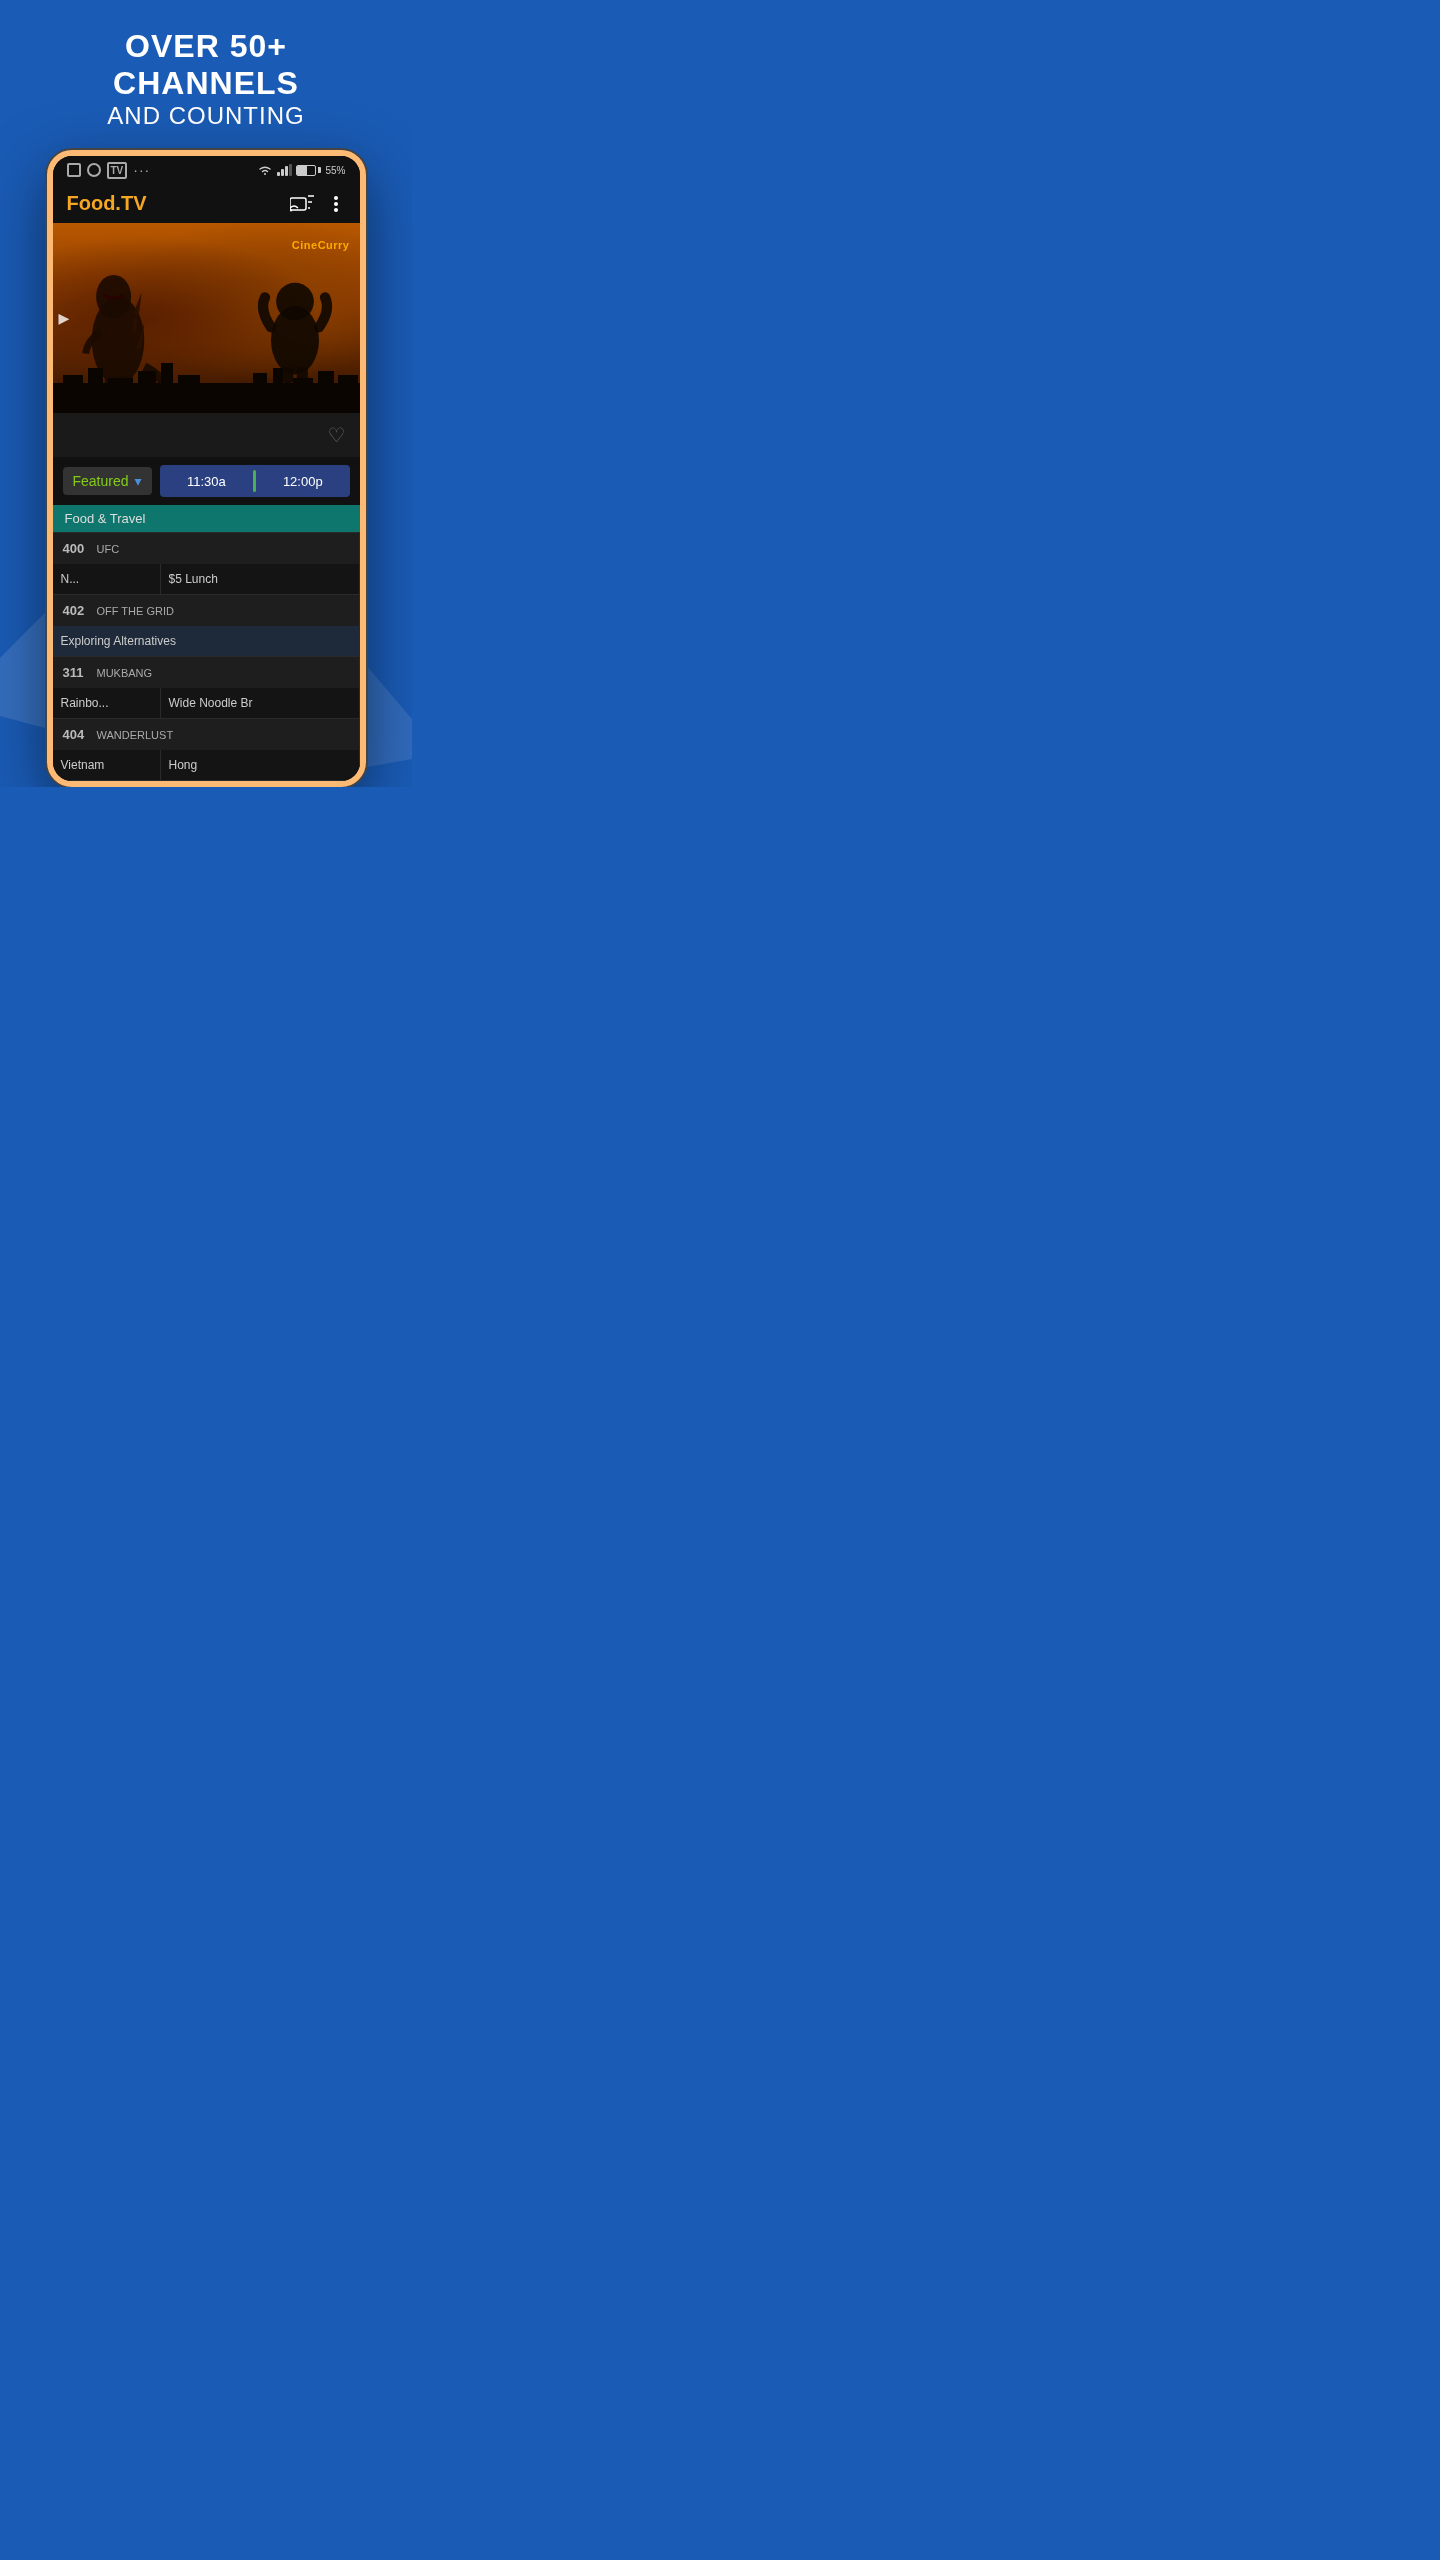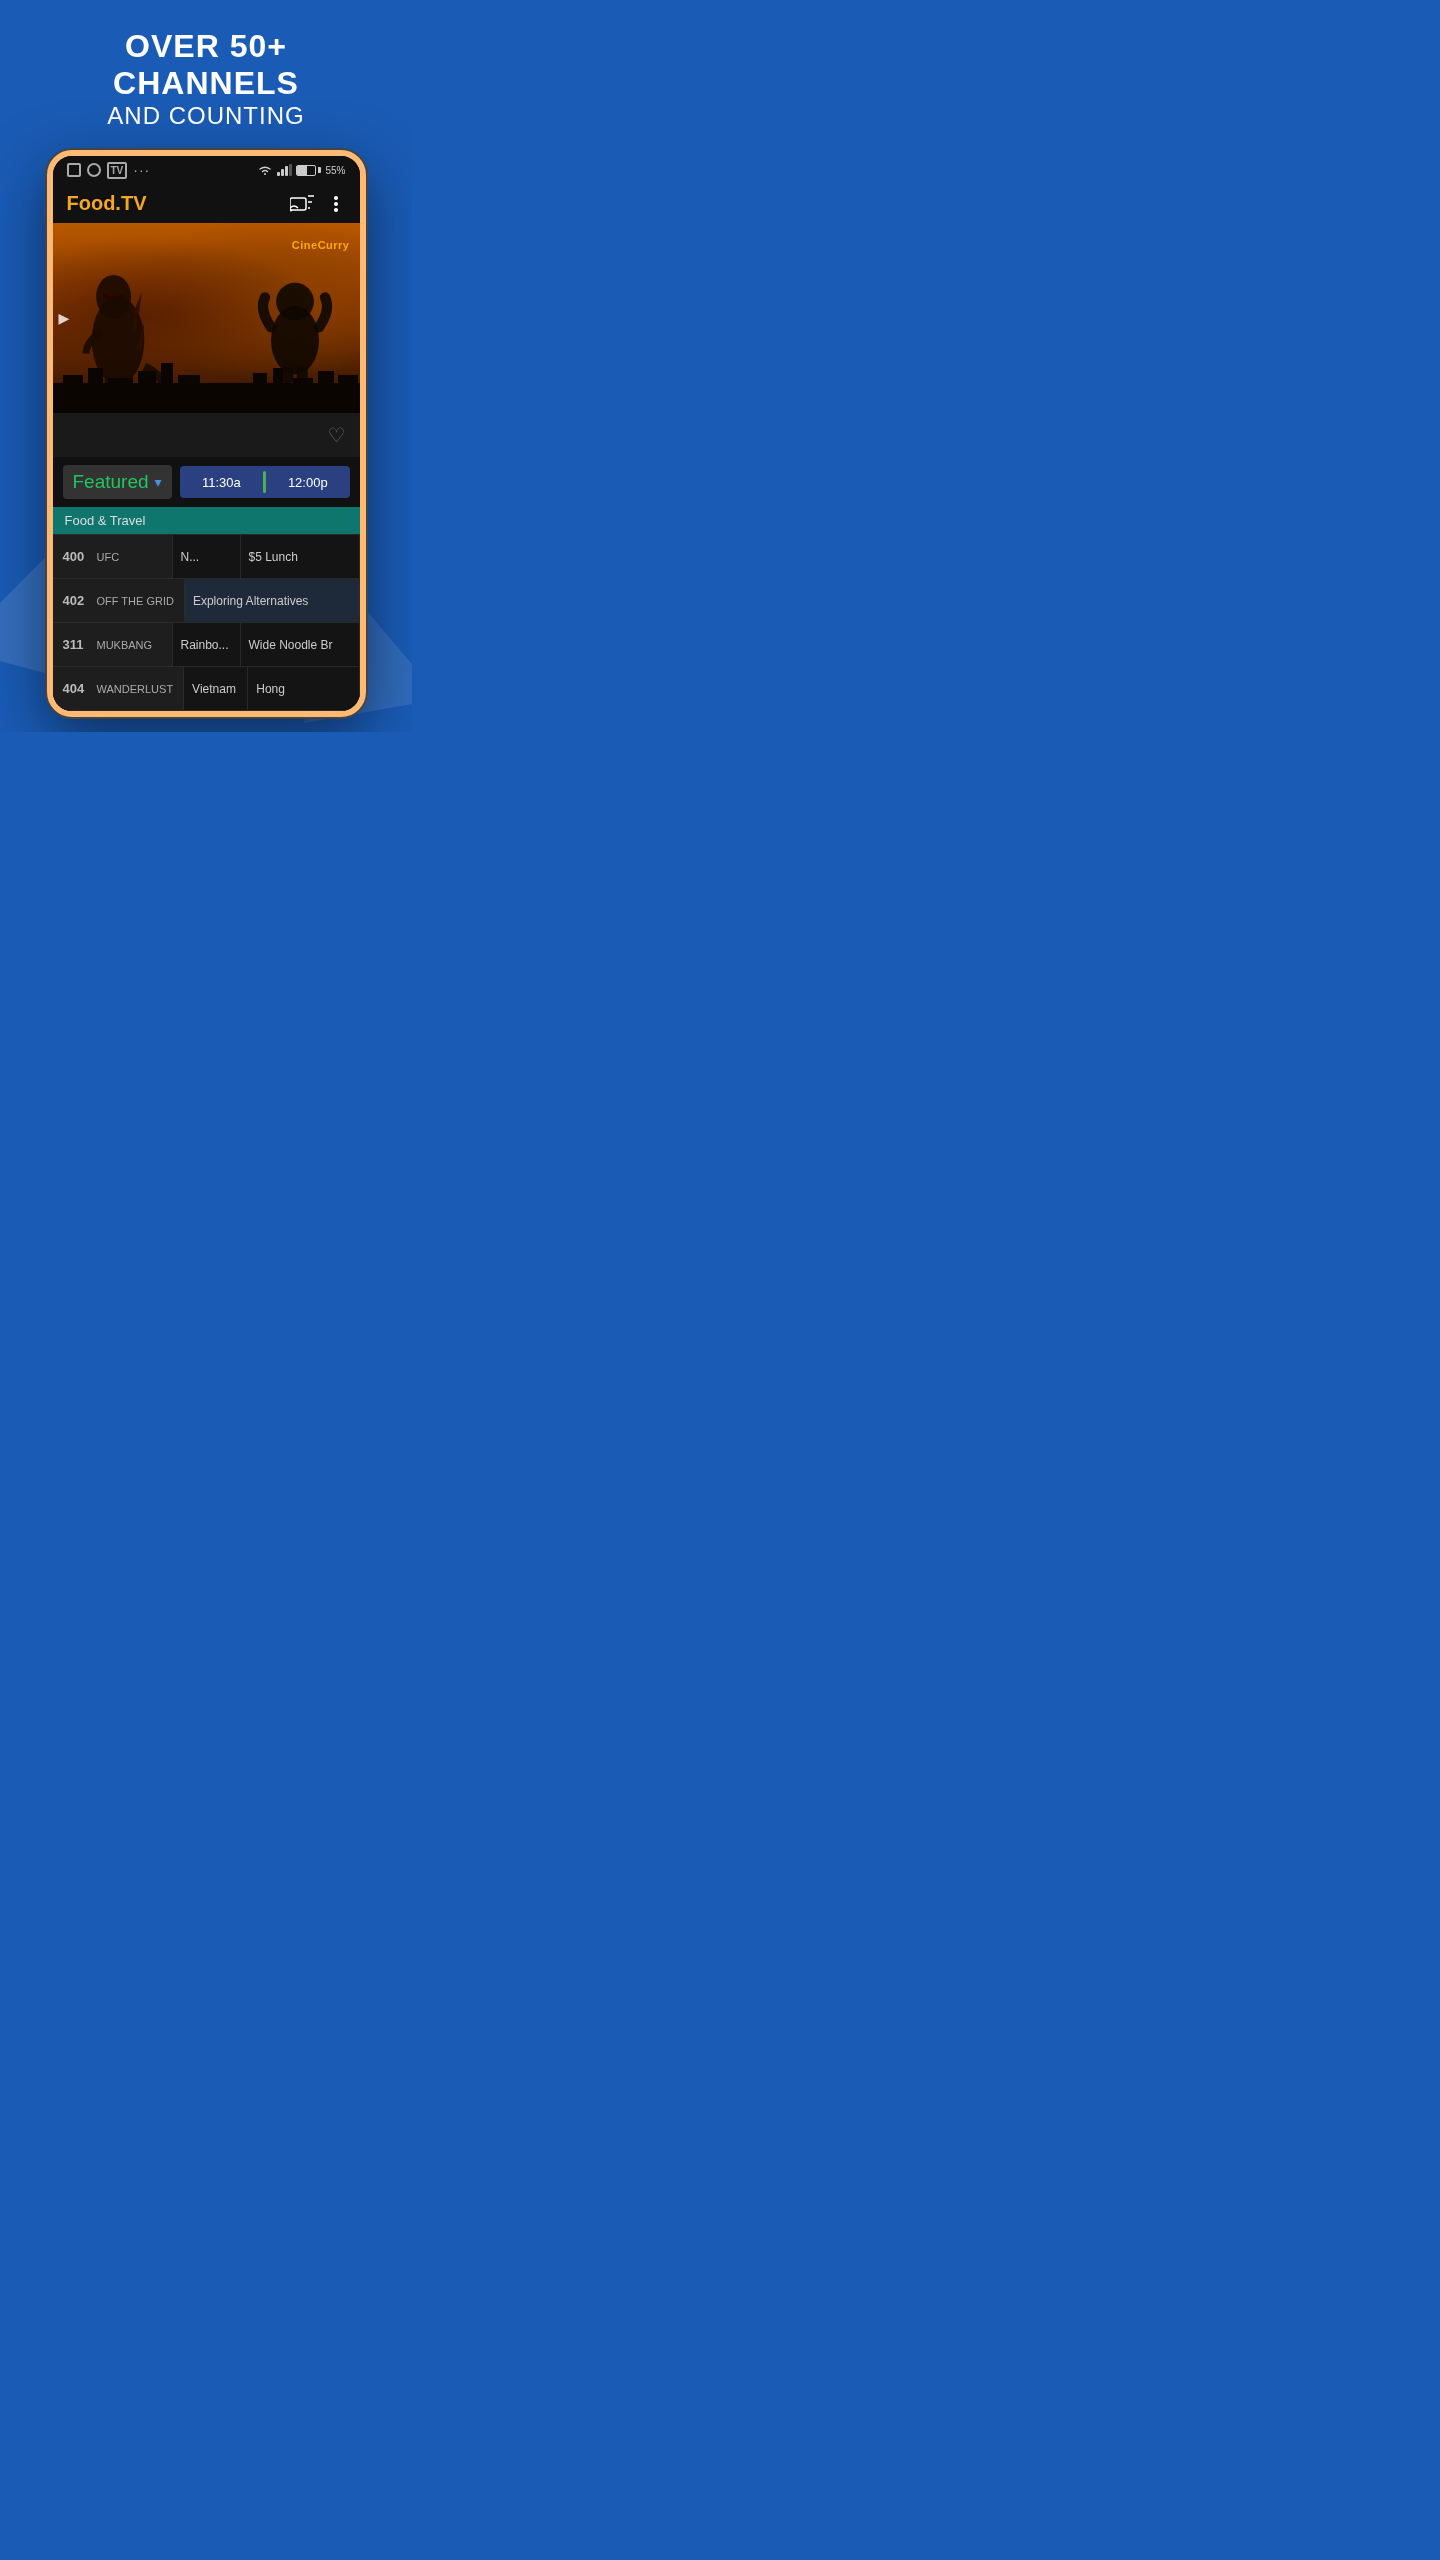--- a/index.html
+++ b/index.html
@@ -282,22 +282,22 @@
     .featured-btn {
       background: #333;
       border-radius: 4px;
       padding: 6px 10px;
       display: flex;
       align-items: center;
       gap: 6px;
     }
 
     .featured-label {
-      color: #22c55e;
-      font-size: 19px;
+      color: #84cc16;
+      font-size: 14px;
       font-weight: 500;
     }
 
     .chevron-down {
       color: #4a90d9;
       font-size: 14px;
     }
 
     .time-bar {
       display: flex;
@@ -335,20 +335,21 @@
       border-bottom: 1px solid #2a2a2a;
     }
 
     
     .channel-row {
       display: flex;
       align-items: stretch;
       border-bottom: 1px solid #2a2a2a;
       background: #141414;
       min-height: 44px;
+      flex-direction: column;
     }
 
     .channel-info {
       display: flex;
       align-items: center;
       gap: 6px;
       padding: 8px 10px;
       min-width: 120px;
       background: #1e1e1e;
       border-right: 1px solid #2a2a2a;

